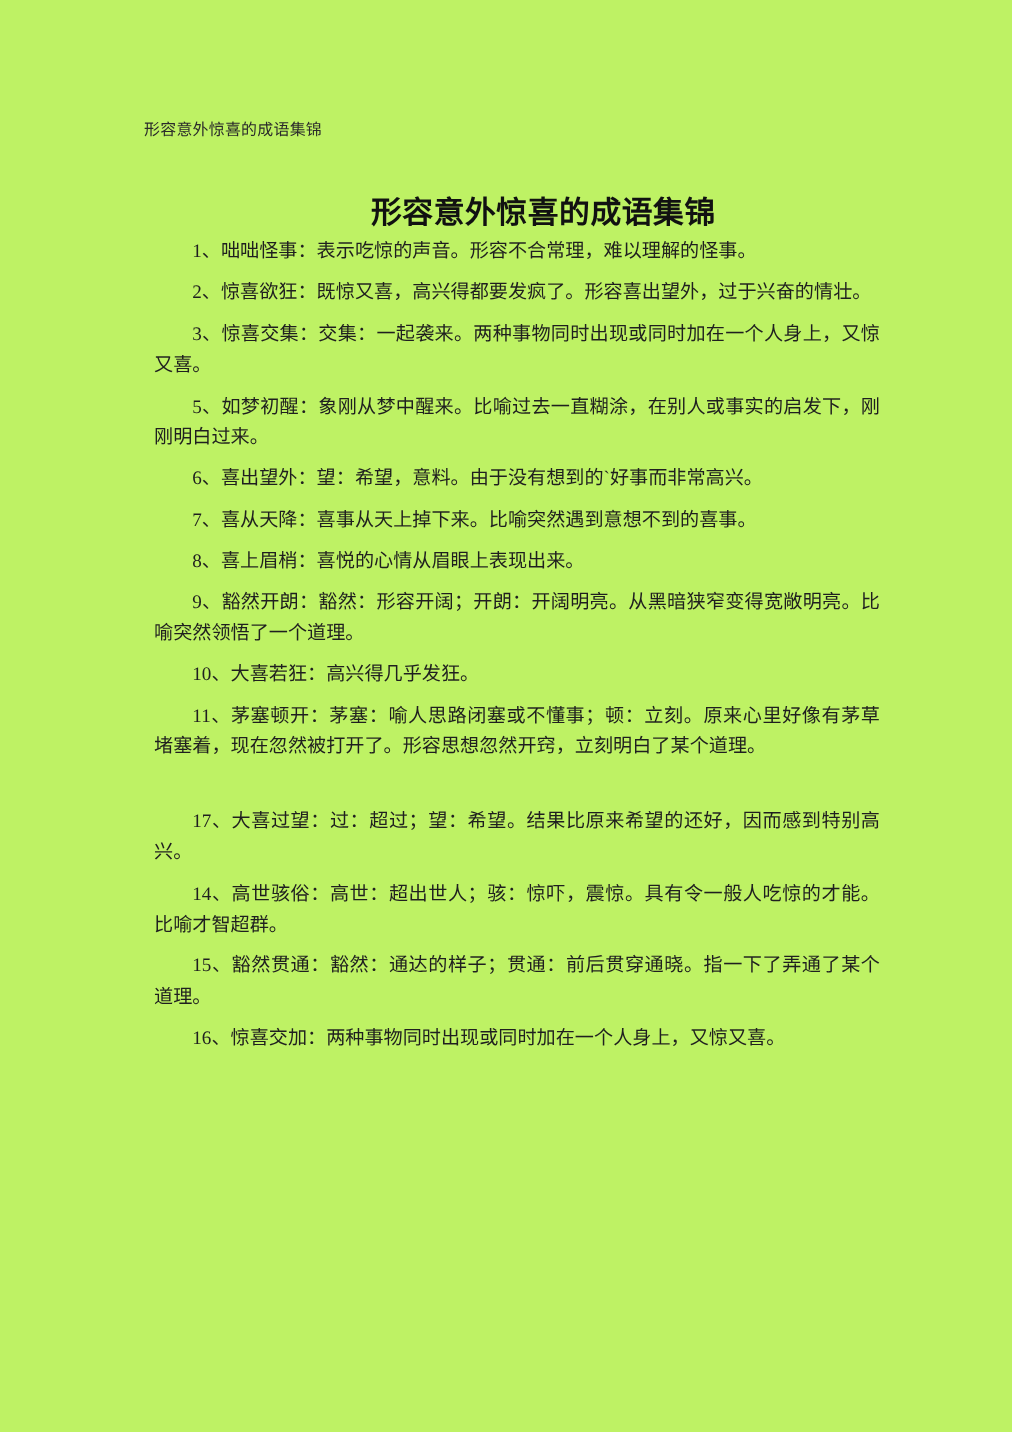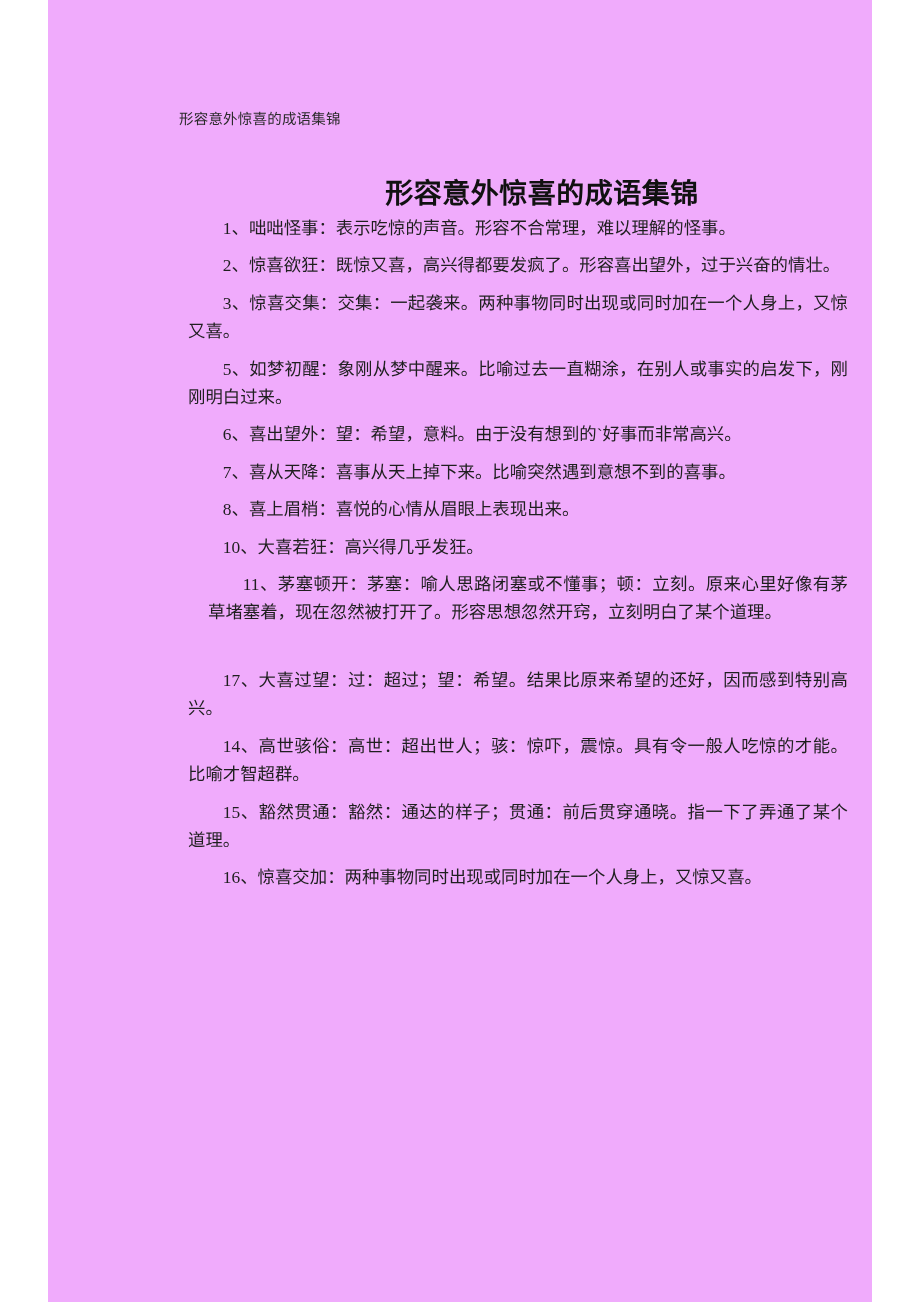--- a/index.html
+++ b/index.html
@@ -4,24 +4,24 @@
 <title>形容意外惊喜的成语集锦</title>
 <style>
   html, body {
     margin: 0;
     padding: 0;
     background: #ffffff;
   }
 
   .page {
     position: relative;
-    width: 824px;
+    width: 920px;
     height: 1302px;
     margin: 0 auto;
-    background: #f0abfc;
+    background: #bef264;
     overflow: hidden;
     box-sizing: border-box;
   }
 
   
   .doc-header {
     position: absolute;
     left: 131px;
     top: 110px;
     font-family: "Liberation Serif", "DejaVu Serif", serif;
@@ -67,40 +67,40 @@
     margin: 0;
     padding: 0;
     text-indent: 2em;
     margin-bottom: 9px;
     word-break: break-all;
   }
 
   
   .entry.gap-after {
     margin-bottom: 39px;
-    margin-left: 20px;
   }
 </style>
 </head>
 <body>
 
 <div class="page">
 
   <div class="doc-header">形容意外惊喜的成语集锦</div>
 
   <h1 class="doc-title">形容意外惊喜的成语集锦</h1>
 
   <div class="doc-body">
     <p class="entry">1、咄咄怪事：表示吃惊的声音。形容不合常理，难以理解的怪事。</p>
     <p class="entry">2、惊喜欲狂：既惊又喜，高兴得都要发疯了。形容喜出望外，过于兴奋的情壮。</p>
     <p class="entry">3、惊喜交集：交集：一起袭来。两种事物同时出现或同时加在一个人身上，又惊又喜。</p>
     <p class="entry">5、如梦初醒：象刚从梦中醒来。比喻过去一直糊涂，在别人或事实的启发下，刚刚明白过来。</p>
     <p class="entry">6、喜出望外：望：希望，意料。由于没有想到的`好事而非常高兴。</p>
     <p class="entry">7、喜从天降：喜事从天上掉下来。比喻突然遇到意想不到的喜事。</p>
     <p class="entry">8、喜上眉梢：喜悦的心情从眉眼上表现出来。</p>
+    <p class="entry">9、豁然开朗：豁然：形容开阔；开朗：开阔明亮。从黑暗狭窄变得宽敞明亮。比喻突然领悟了一个道理。</p>
     <p class="entry">10、大喜若狂：高兴得几乎发狂。</p>
     <p class="entry gap-after">11、茅塞顿开：茅塞：喻人思路闭塞或不懂事；顿：立刻。原来心里好像有茅草堵塞着，现在忽然被打开了。形容思想忽然开窍，立刻明白了某个道理。</p>
     <p class="entry">17、大喜过望：过：超过；望：希望。结果比原来希望的还好，因而感到特别高兴。</p>
     <p class="entry">14、高世骇俗：高世：超出世人；骇：惊吓，震惊。具有令一般人吃惊的才能。比喻才智超群。</p>
     <p class="entry">15、豁然贯通：豁然：通达的样子；贯通：前后贯穿通晓。指一下了弄通了某个道理。</p>
     <p class="entry">16、惊喜交加：两种事物同时出现或同时加在一个人身上，又惊又喜。</p>
   </div>
 
 </div>
 

